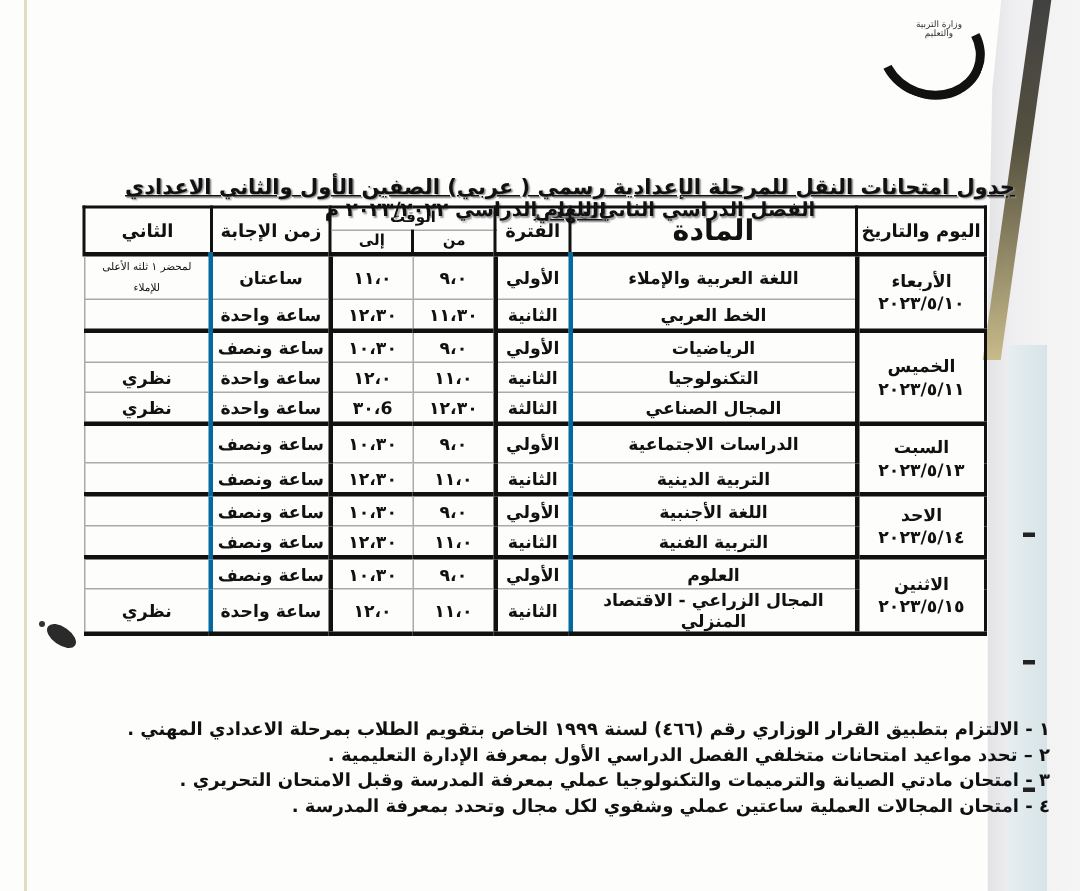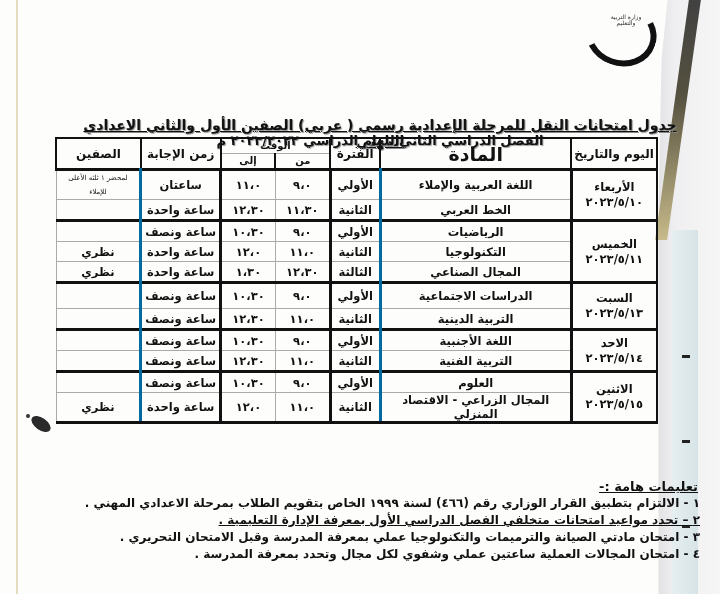--- a/index.html
+++ b/index.html
@@ -51,21 +51,21 @@
   table.sched .grp-top td { border-top:3px solid #111;margin-left:15px; }
   table.sched .thick-r { border-right:3px solid #111; }
   table.sched .thick-l { border-left:3px solid #0369a1; }
   .note-small { font-size:7px; line-height:8px; font-weight:normal; }
   .instr {
     position:absolute; left:100px; top:478px; width:600px; direction:rtl;
     font-size:12px; font-weight:bold; line-height:17px;
   }
   .instr .hdr { text-decoration:underline; font-size:13px; margin-right:2px; }
   .instr .line { white-space:nowrap; }
-  .instr .u { text-decoration:underline; }
+  .instr .u { }
   .bug {
     position:absolute; left:30px; top:418px; width:22px; height:12px; background:#2a2a2a;
     border-radius:50%; transform:rotate(35deg);
   }
   .bug-leg { position:absolute; left:26px; top:414px; width:4px; height:4px; background:#333; border-radius:2px; }
 </style>
 </head>
 <body>
 
 <div class="edge-left"></div>
@@ -92,21 +92,21 @@
       <col style="width:80px">
       <col style="width:85px">
   </colgroup>
   <thead>
     <tr>
       <th rowspan="2">اليوم والتاريخ</th>
       <th rowspan="2" style="font-size:19px">المادة</th>
       <th rowspan="2">الفترة</th>
       <th colspan="2" style="height:12px;font-size:10px;border-bottom:1px solid #aaa">الوقت</th>
       <th rowspan="2">زمن الإجابة</th>
-      <th rowspan="2">الصفين</th>
+      <th rowspan="2">الثاني</th>
     </tr>
     <tr>
       <th style="height:12px;font-size:10px;border-top:1px solid #aaa">من</th>
       <th style="height:12px;font-size:10px;border-top:1px solid #aaa">إلى</th>
     </tr>
   </thead>
   <tbody>
 
     <tr class="grp-top">
       <td class="day" rowspan="2">
@@ -146,21 +146,21 @@
       <td>الثانية</td>
       <td class="thick-r">١١،٠</td>
       <td>١٢،٠</td>
       <td class="thick-r thick-l">ساعة واحدة</td>
       <td>نظري</td>
     </tr>
     <tr>
       <td class="thick-r thick-l">المجال الصناعي</td>
       <td>الثالثة</td>
       <td class="thick-r">١٢،٣٠</td>
-      <td>١،٣٠</td>
+      <td>6،٣٠</td>
       <td class="thick-r thick-l">ساعة واحدة</td>
       <td>نظري</td>
     </tr>
 
     <tr class="grp-top">
       <td class="day" rowspan="2" style="height:44px">
           <div>السبت</div>
           <div>٢٠٢٣/٥/١٣</div>
         </td>
       <td class="thick-r thick-l" style="height:24px">الدراسات الاجتماعية</td>
@@ -220,18 +220,17 @@
       <td class="thick-r thick-l" style="border-bottom:3px solid #111">ساعة واحدة</td>
       <td style="border-bottom:3px solid #111">نظري</td>
     </tr>
   </tbody>
 </table>
 
 <div class="bug"></div>
 <div class="bug-leg"></div>
 
 <div class="instr">
-  <div class="hdr">تعليمات هامة :-</div>
   <div class="line">١ - الالتزام بتطبيق القرار الوزاري رقم (٤٦٦) لسنة ١٩٩٩ الخاص بتقويم الطلاب بمرحلة الاعدادي المهني .</div>
   <div class="line u" style="padding-right:0">٢ – تحدد مواعيد امتحانات متخلفي الفصل الدراسي الأول بمعرفة الإدارة التعليمية .</div>
   <div class="line">٣ - امتحان مادتي الصيانة والترميمات والتكنولوجيا عملي بمعرفة المدرسة وقبل الامتحان التحريري .</div>
   <div class="line">٤ - امتحان المجالات العملية ساعتين عملي وشفوي لكل مجال وتحدد بمعرفة المدرسة .</div>
 </div>
 
 </body></html>

